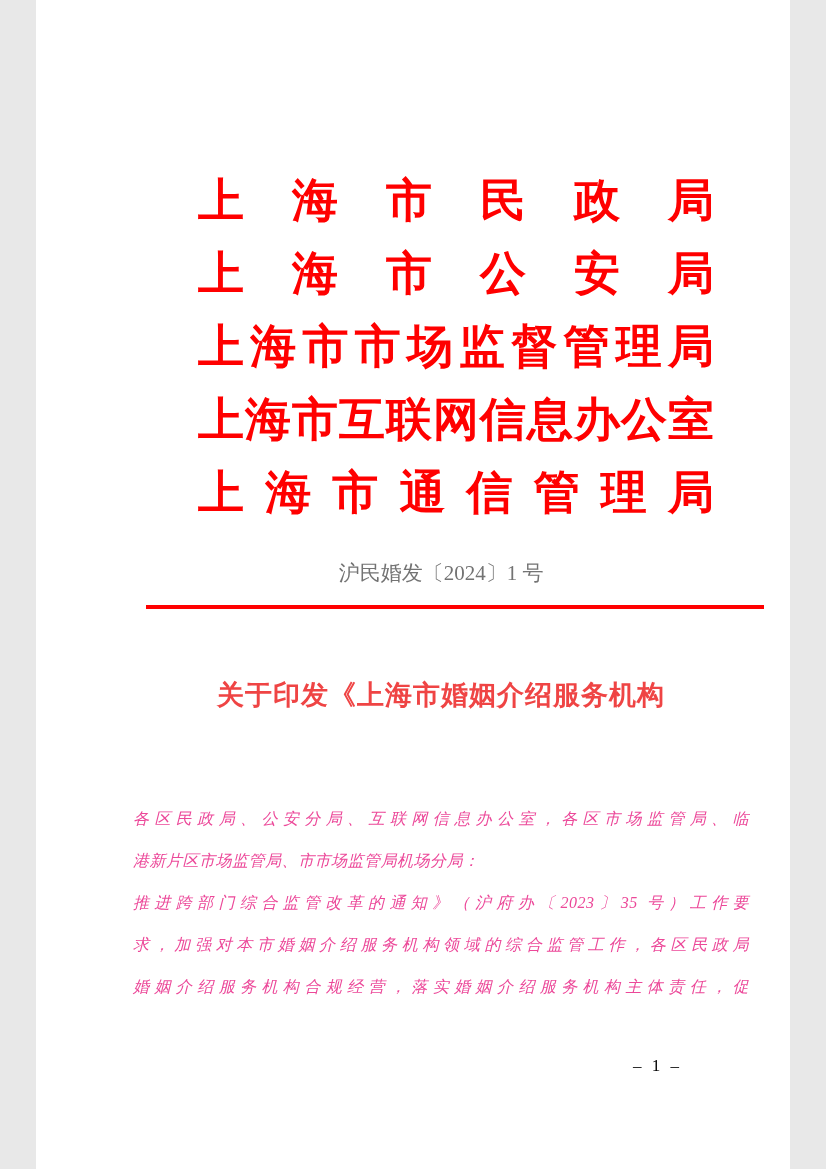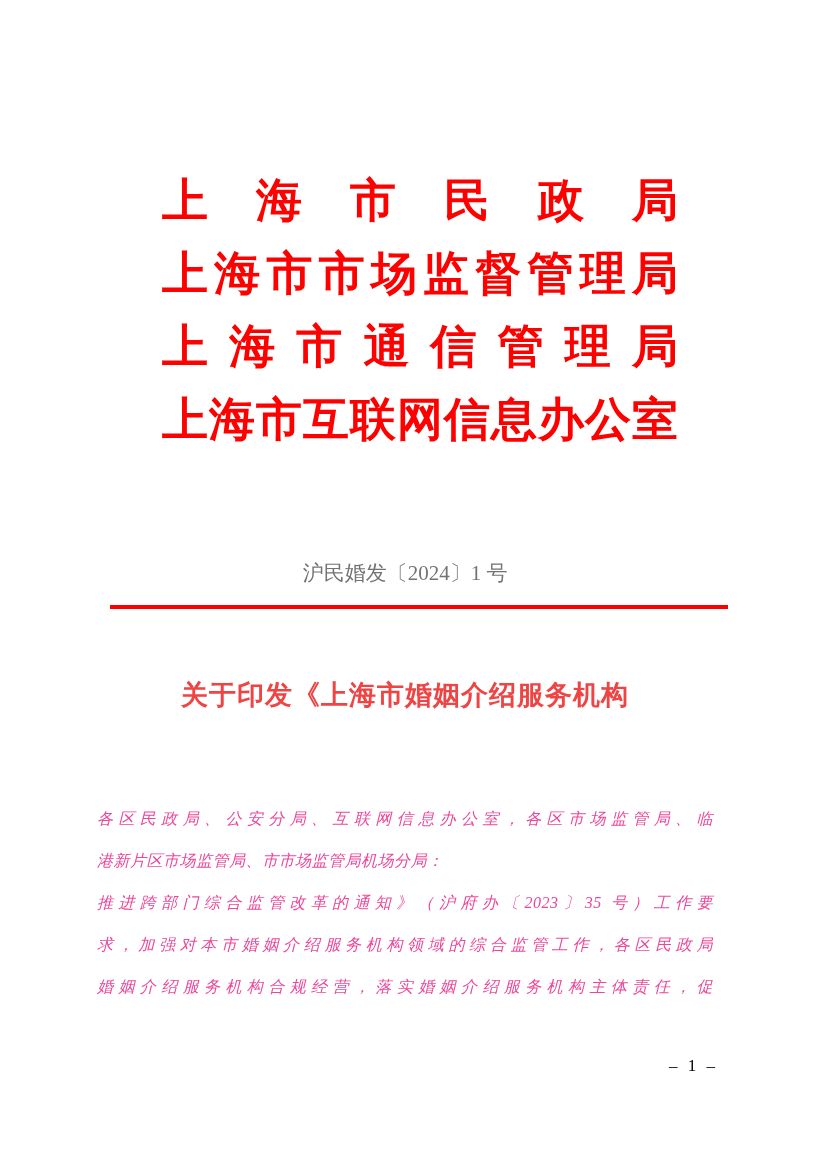--- a/index.html
+++ b/index.html
@@ -1,19 +1,19 @@
 <!DOCTYPE html>
 <html><head>
 <meta charset="utf-8">
 <style>
   * { margin: 0; padding: 0; box-sizing: border-box; }
   html, body { background: #e8e8e8; }
   .page {
     position: relative;
-    width: 826px;
+    width: 754px;
     height: 1169px;
     margin: 0 auto;
     background: #ffffff;
     overflow: hidden;
     font-family: "Liberation Serif", "DejaVu Serif", serif;
     color: #000000;
   }
 
   
   .header-block {
@@ -106,23 +106,24 @@
     letter-spacing: 3px;
   }
 </style>
 </head>
 <body>
 
 <div class="page">
 
   <div class="header-block">
     <div class="agency-line">上海市民政局</div>
+    <div class="agency-line">上海市公安局</div>
     <div class="agency-line">上海市市场监督管理局</div>
+    <div class="agency-line">上海市互联网信息办公室</div>
     <div class="agency-line">上海市通信管理局</div>
-    <div class="agency-line">上海市互联网信息办公室</div>
   </div>
 
   <div class="doc-number">沪民婚发〔2024〕1 号</div>
 
   <div class="red-rule"></div>
 
   <div class="title-block">
     <div>关于印发《上海市婚姻介绍服务机构</div>
   </div>
 

